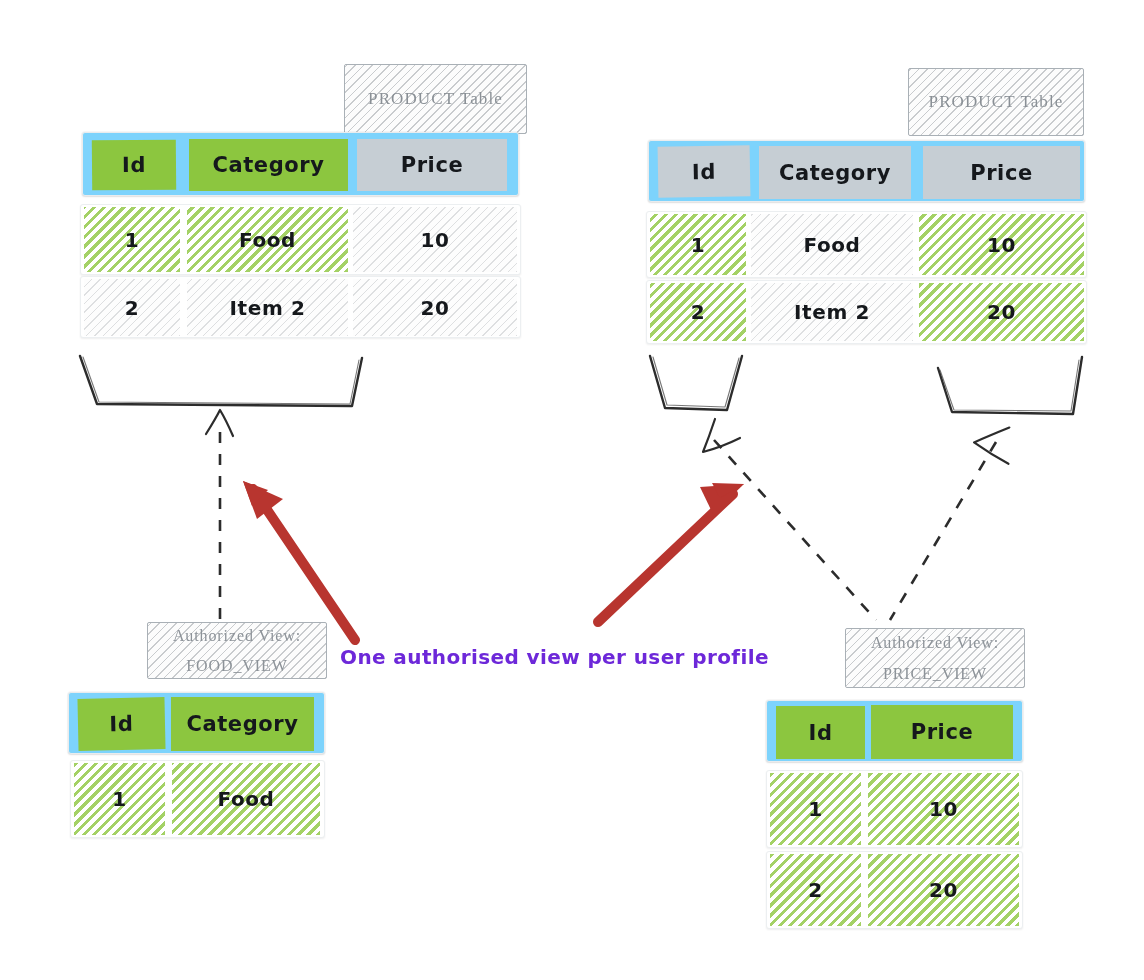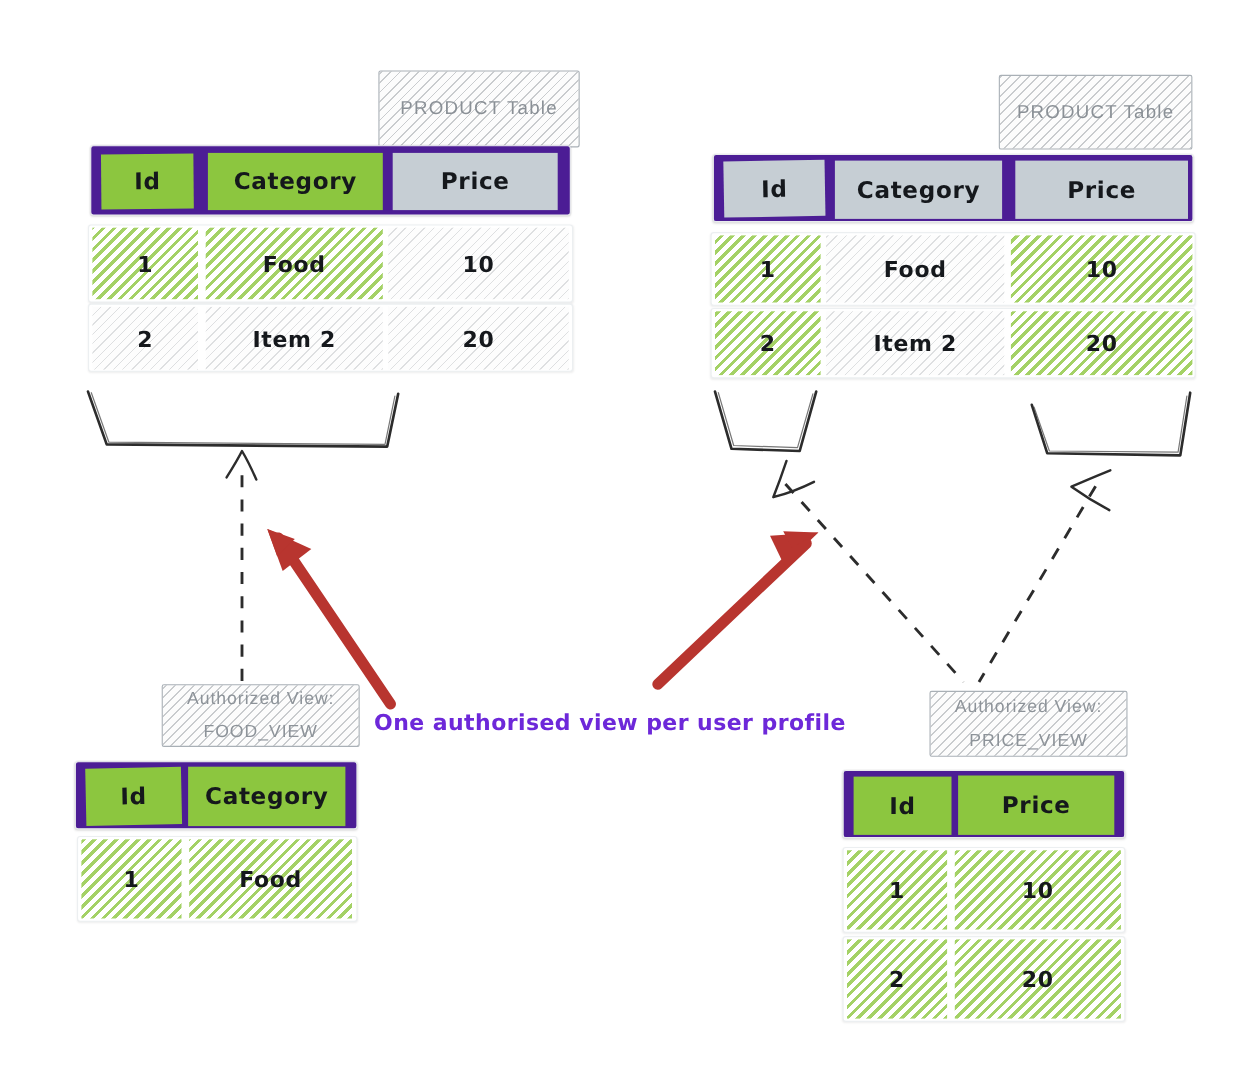--- a/index.html
+++ b/index.html
@@ -53,21 +53,21 @@
       rgba(255,255,255,0) 7px
     );
   }
 
   
   .tbl {
     position: absolute;
   }
   .hdr-frame {
     position: absolute;
-    background: #4c1d95;
+    background: #7dd3fc;
     border: 1.5px solid #e9ecee;
     border-radius: 3px;
     box-shadow: 0 1px 2px rgba(0,0,0,0.10), 0 0 0 1px rgba(0,0,0,0.03);
     box-sizing: border-box;
   }
   .hdr-cell {
     position: absolute;
     display: flex;
     align-items: center;
     justify-content: center;
@@ -108,21 +108,21 @@
     border-radius: 2px;
     box-sizing: border-box;
     display: flex;
     align-items: center;
     justify-content: center;
     text-align: right;
     color: #8a9096;
     font-size: 17px;
     letter-spacing: 1.1px;
     line-height: 1.32;
-    font-family: Liberation Sans, sans-serif;
+    font-family: Liberation Serif, serif;
   }
   .title-tag.view {
     font-size: 16px;
     letter-spacing: 0.9px;
     color: #8d9399;
     gap: 9px;
   }
 
   
   #annotation {

